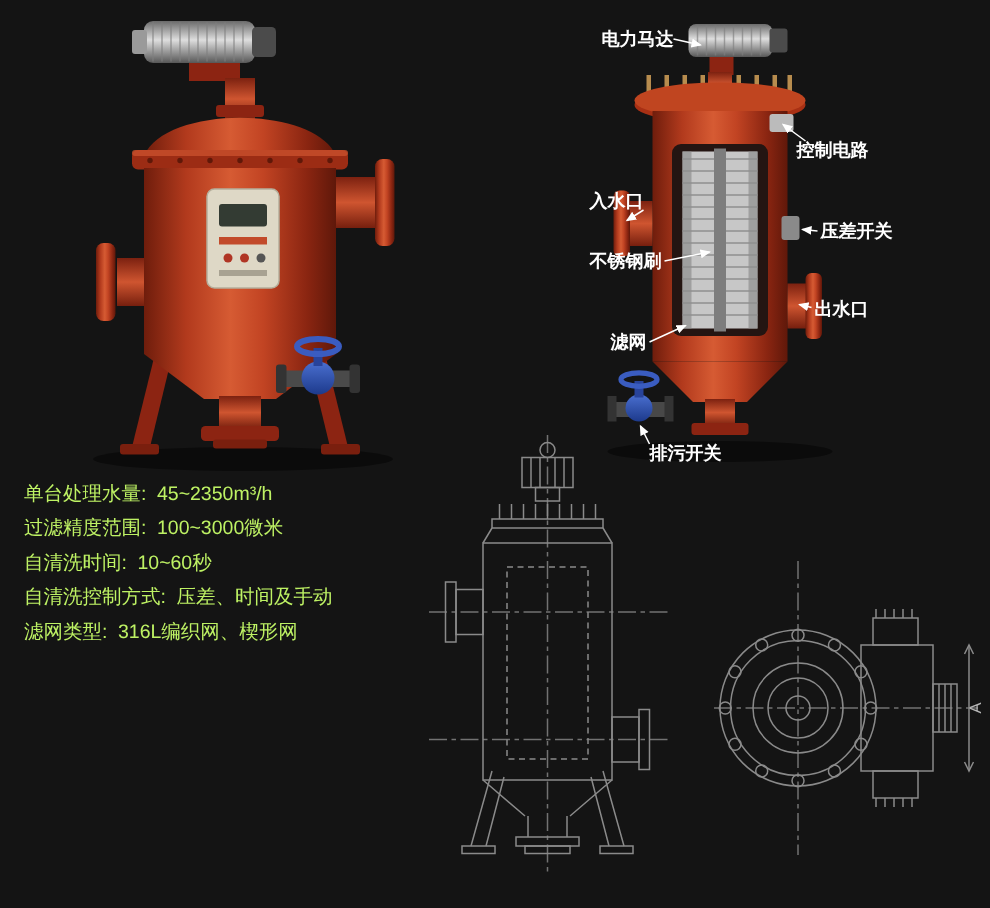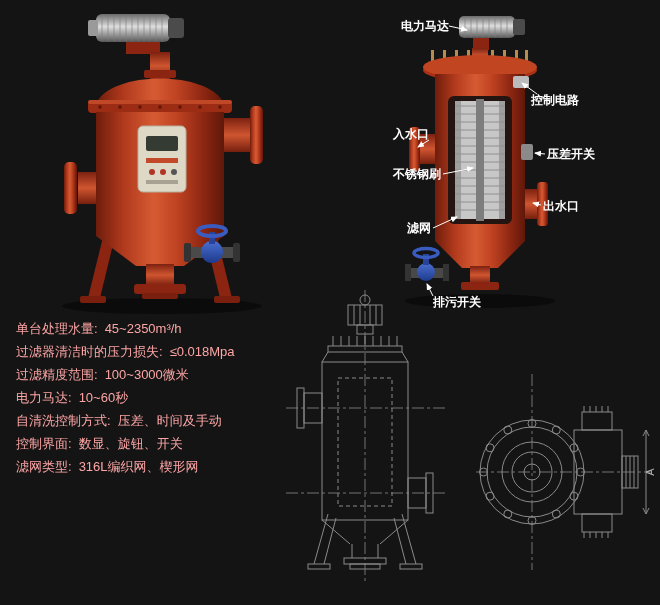--- a/index.html
+++ b/index.html
@@ -5,21 +5,21 @@
   html,body{margin:0;padding:0;background:#141414;}
   .stage{
     position:relative;width:660px;height:605px;background:#141414;
     overflow:hidden;font-family:"Liberation Sans","DejaVu Sans",sans-serif;
   }
   .abs{position:absolute;}
   .render-left{left:0;top:0;}
   .render-right{left:385px;top:6px;}
   .drawing-front{left:278px;top:288px;}
   .drawing-top{left:474px;top:368px;}
-  .specs{left:16px;top:317px;color:#fca5a5;font-size:13px;}
+  .specs{left:16px;top:317px;color:#bef264;font-size:13px;}
   .spec-line{white-space:nowrap;height:23px;line-height:23px;}
   .spec-label{margin-right:7px;}
   svg text{font-family:"Liberation Sans","DejaVu Sans",sans-serif;}
   .callout-text{fill:#ffffff;font-size:12px;font-weight:bold;}
 </style>
 </head>
 <body>
 
 <div class="stage">
 
@@ -234,25 +234,23 @@
         <line x1="48" y1="222" x2="72" y2="211" stroke="#ffffff" stroke-width="1" marker-end="url(#arrw)"></line>
 
         <text class="callout-text" x="48" y="300">排污开关</text>
         <line x1="48" y1="290" x2="42" y2="278" stroke="#ffffff" stroke-width="1" marker-end="url(#arrw)"></line>
       </g>
     </svg>
   </div>
 
   <div class="abs specs">
     <div class="spec-line"><span class="spec-label">单台处理水量:</span><span class="spec-value">45~2350m³/h</span></div>
-    <div class="spec-line"><span class="spec-label">过滤器清洁时的压力损失:</span><span class="spec-value">≤0.018Mpa</span></div>
     <div class="spec-line"><span class="spec-label">过滤精度范围:</span><span class="spec-value">100~3000微米</span></div>
-    <div class="spec-line"><span class="spec-label">电力马达:</span><span class="spec-value">10~60秒</span></div>
+    <div class="spec-line"><span class="spec-label">自清洗时间:</span><span class="spec-value">10~60秒</span></div>
     <div class="spec-line"><span class="spec-label">自清洗控制方式:</span><span class="spec-value">压差、时间及手动</span></div>
-    <div class="spec-line"><span class="spec-label">控制界面:</span><span class="spec-value">数显、旋钮、开关</span></div>
     <div class="spec-line"><span class="spec-label">滤网类型:</span><span class="spec-value">316L编织网、楔形网</span></div>
   </div>
 
   <div class="abs drawing-front">
     <svg width="175" height="300" viewBox="0 0 175 300">
       <g stroke="#8a8a8a" fill="none" stroke-width="1">
         <line x1="87" y1="2" x2="87" y2="296" stroke-dasharray="12 3 3 3" opacity="0.8"></line>
         <circle cx="87" cy="12" r="5"></circle>
         <rect x="70" y="17" width="34" height="20"></rect>
         <path d="M76,17 V37 M82,17 V37 M92,17 V37 M98,17 V37"></path>

